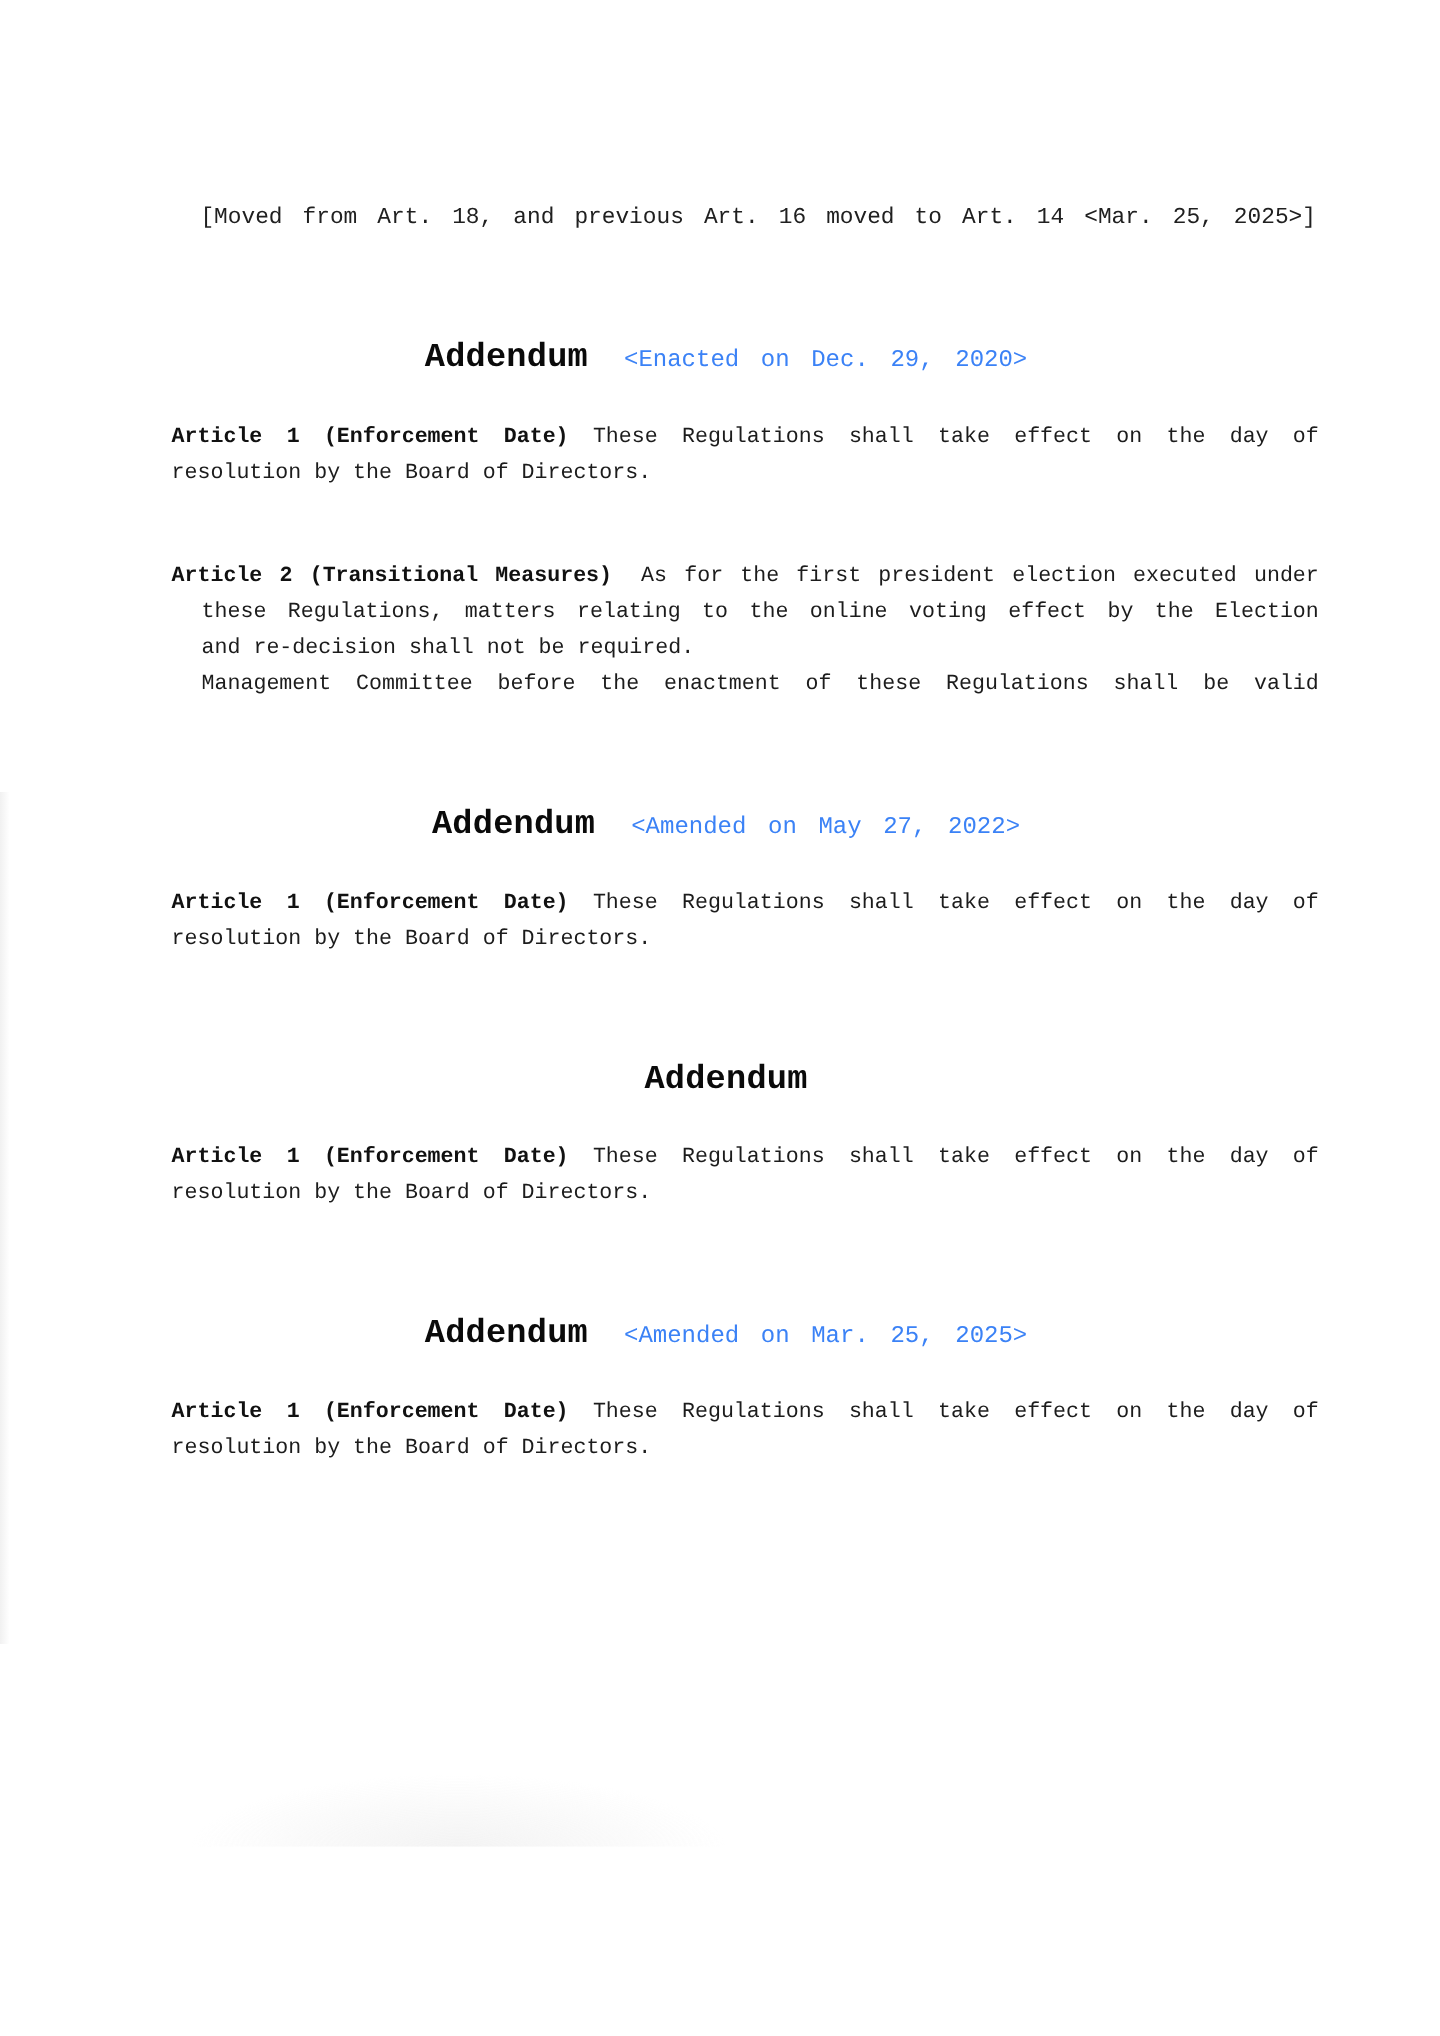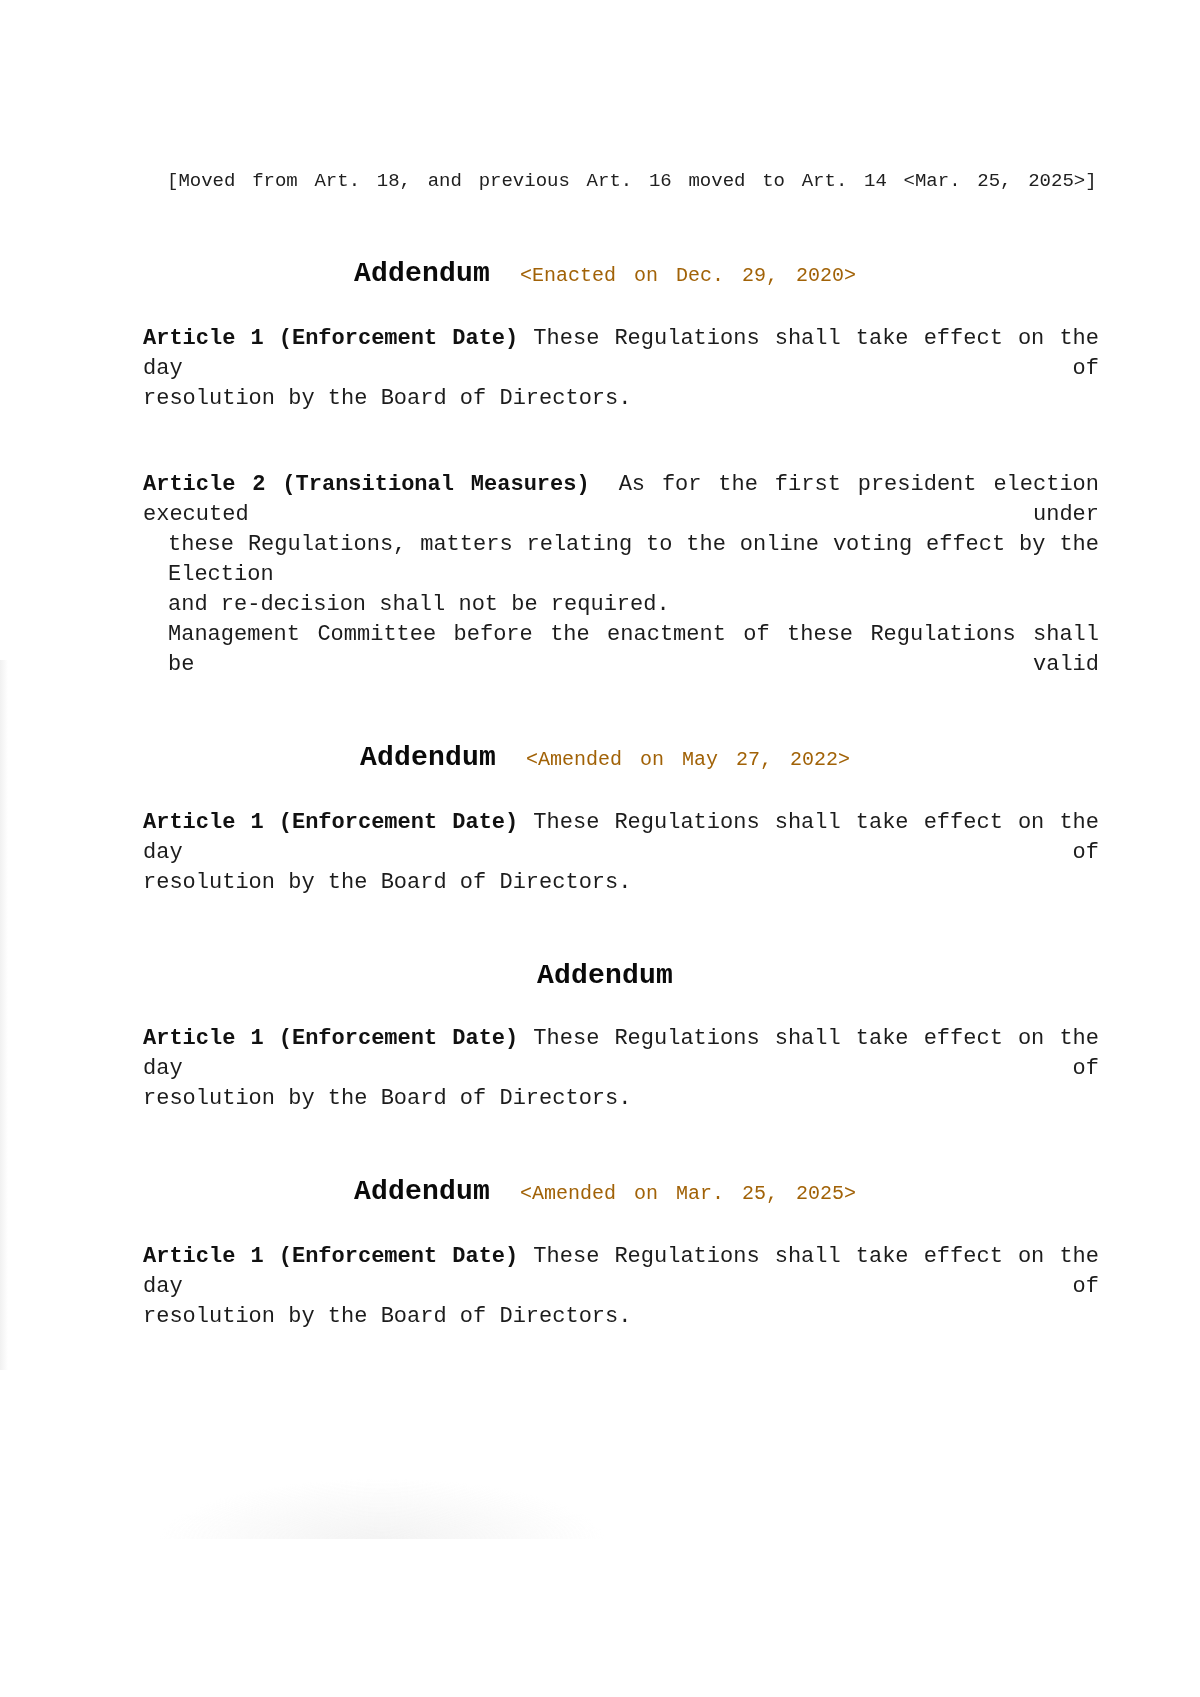--- a/index.html
+++ b/index.html
@@ -24,45 +24,45 @@
 
   .moved-note {
     font-size: 19px;
     line-height: 30px;
     padding-left: 24px;
     word-spacing: 0.28em;
     color: #202020;
   }
 
   .addendum-heading {
-    margin-top: 56px;
+    margin-top: 81px;
     display: flex;
     justify-content: center;
     align-items: baseline;
     gap: 30px;
     line-height: 44px;
     position: relative;
     left: -16px;
     white-space: nowrap;
   }
   .addendum-title {
     font-size: 28px;
     font-weight: bold;
     color: #0a0a0a;
     letter-spacing: 0.2px;
   }
   .addendum-note {
     font-size: 20px;
-    color: #a16207;
+    color: #3b82f6;
     word-spacing: 0.3em;
   }
 
   .article {
     margin-top: 26px;
-    font-size: 22px;
+    font-size: 18px;
     line-height: 30px;
   }
   .article + .article { margin-top: 56px; }
 
   .line {
     text-align: justify;
     text-align-last: justify;
     white-space: normal;
   }
   .line.last { text-align-last: left; }

